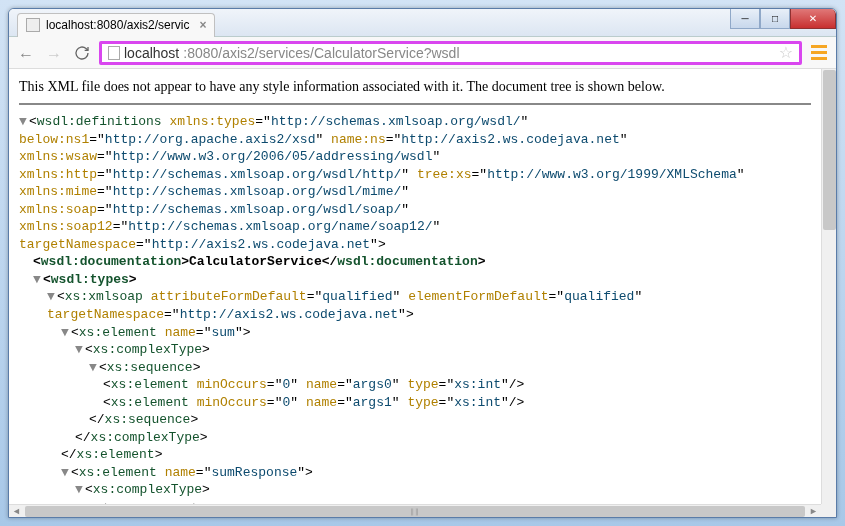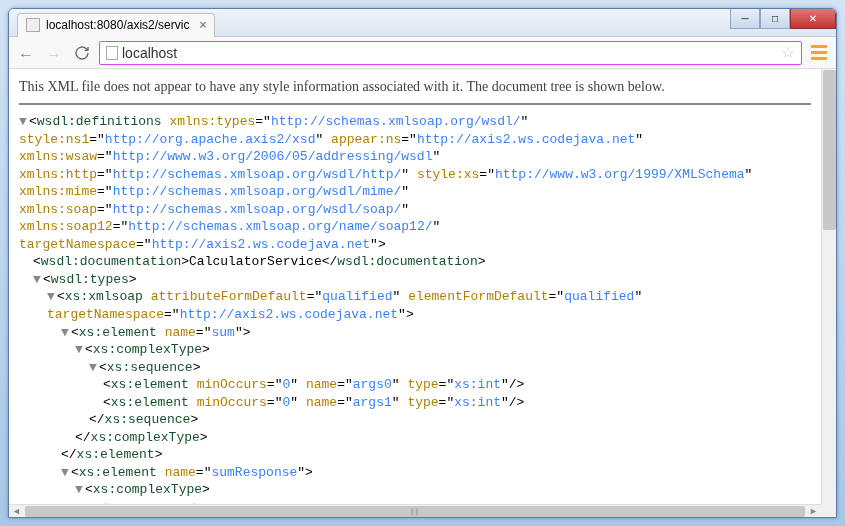--- a/index.html
+++ b/index.html
@@ -9,38 +9,38 @@
 .tab { margin-left: 8px; height: 24px; margin-top: 4px; background: #f8f8f8; border: 1px solid #c0c0c0; border-bottom: none; border-radius: 4px 4px 0 0; padding: 3px 8px; display: flex; align-items: center; gap: 6px; font-size: 12px; }
 .tab-icon { width: 14px; height: 14px; background: #eee; border: 1px solid #aaa; }
 .tab-close { color: #888; font-weight: bold; cursor: pointer; margin-left: 4px; }
 .winbtns { position: absolute; right: 0; top: 0; display: flex; }
 .winbtn { width: 30px; height: 20px; display: flex; align-items: center; justify-content: center; border: 1px solid #8fa8c8; border-top: none; background: linear-gradient(#e8eff8,#c8d8ec); font-size: 10px; cursor: pointer; }
 .winbtn.close { width: 46px; background: linear-gradient(#e07878,#c83030); color: #fff; border-color: #903030; border-top-right-radius: 5px; }
 .toolbar { height: 32px; background: #f8f8f8; border-bottom: 1px solid #ddd; display: flex; align-items: center; padding: 0 6px; gap: 6px; }
 .navbtn { width: 22px; height: 22px; display: flex; align-items: center; justify-content: center; color: #888; font-size: 16px; cursor: pointer; }
 .navbtn.dis { color: #ccc; }
 .reload svg { width: 16px; height: 16px; }
-.urlbar { flex: 1; height: 24px; border: 1px solid #d946ef; border-radius: 2px; display: flex; align-items: center; padding: 0 6px; gap: 4px; background: #fff; font-size: 14px; }
+.urlbar { flex: 1; height: 24px; border: 3px solid #d946ef; border-radius: 2px; display: flex; align-items: center; padding: 0 6px; gap: 4px; background: #fff; font-size: 14px; }
 .url-file { width: 12px; height: 14px; border: 1px solid #aaa; background: #fff; }
 .url-host { color: #333; }
 .url-path { color: #888; }
 .star { margin-left: auto; color: #ccc; font-size: 16px; }
 .hambtn { width: 22px; display: flex; flex-direction: column; gap: 3px; padding: 4px 3px; cursor: pointer; }
 .hambtn span { height: 3px; background: #f6a623; }
 .content { flex: 1; position: relative; overflow: hidden; }
 .page { position: absolute; left: 0; right: 15px; top: 0; bottom: 13px; overflow: hidden; padding: 6px 10px; font-family: "Times New Roman", serif; font-size: 14px; }
-.notice { color: #404040; margin: 4px 0 8px; }
+.notice { color: #000000; margin: 4px 0 8px; }
 .hr { border-top: 2px solid #888; margin-bottom: 8px; }
 .xml { font-family: "Courier New", monospace; font-size: 13px; line-height: 1.35; white-space: pre; }
 .t { color: #14532d; }
 .a { color: #b08000; }
-.v { color: #3b82f6; }
+.v { color: #0c4a6e; }
 .k { color: #000; }
 .exp { color: #888; cursor: pointer; display: inline-block; width: 10px; }
-.ind1 { padding-left: 14px; } .ind2 { padding-left: 28px; } .ind3 { padding-left: 42px; } .ind4 { padding-left: 56px; } .ind5 { padding-left: 70px; } .ind6 { padding-left: 84px; }
+.ind1 { padding-left: 14px; font-weight: bold; } .ind2 { padding-left: 28px; } .ind3 { padding-left: 42px; } .ind4 { padding-left: 56px; } .ind5 { padding-left: 70px; } .ind6 { padding-left: 84px; }
 .vscroll { position: absolute; right: 0; top: 0; width: 15px; bottom: 13px; background: #f0f0f0; border-left: 1px solid #ddd; }
 .vthumb { width: 13px; margin: 1px; height: 160px; background: #c8c8c8; border-radius: 2px; }
 .hscroll { position: absolute; left: 0; right: 15px; bottom: 0; height: 13px; background: #f0f0f0; border-top: 1px solid #ddd; display: flex; }
 .harrow { width: 15px; display: flex; align-items: center; justify-content: center; color: #888; font-size: 9px; }
 .htrack { flex: 1; position: relative; }
 .hthumb { position: absolute; left: 1px; top: 1px; right: 1px; height: 11px; background: #c8c8c8; border-radius: 2px; display:flex; align-items:center; justify-content:center; color:#999; font-size:7px; letter-spacing:1px;}
 .corner { position: absolute; right: 0; bottom: 0; width: 15px; height: 13px; background: #f0f0f0; }
 </style>
 </head>
 <body>
@@ -63,36 +63,37 @@
     <div class="navbtn dis">→</div>
     <div class="navbtn reload">
       <svg viewBox="0 0 24 24" fill="none" stroke="#666" stroke-width="2">
           <path d="M21 12a9 9 0 1 1-3-6.7L21 8"></path>
           <path d="M21 3v5h-5"></path>
         </svg>
     </div>
     <div class="urlbar">
       <span class="url-file"></span>
       <span class="url-host">localhost</span>
+        <span class="url-path">:8080/axis2/services/CalculatorService?wsdl</span>
       <span class="star">☆</span>
     </div>
     <div class="hambtn">
         <span></span>
         <span></span>
         <span></span>
       </div>
   </div>
   <div class="content">
     <div class="page">
       <div class="notice">This XML file does not appear to have any style information associated with it. The document tree is shown below.</div>
       <div class="hr"></div>
       <div class="xml"><span class="exp">▼</span><span class="k">&lt;</span><span class="t">wsdl:definitions</span> <span class="a">xmlns:types</span><span class="k">="</span><span class="v">http://schemas.xmlsoap.org/wsdl/</span><span class="k">"</span>
-<span class="a">style:ns1</span><span class="k">="</span><span class="v">http://org.apache.axis2/xsd</span><span class="k">"</span> <span class="a">appear:ns</span><span class="k">="</span><span class="v">http://axis2.ws.codejava.net</span><span class="k">"</span>
+<span class="a">below:ns1</span><span class="k">="</span><span class="v">http://org.apache.axis2/xsd</span><span class="k">"</span> <span class="a">name:ns</span><span class="k">="</span><span class="v">http://axis2.ws.codejava.net</span><span class="k">"</span>
 <span class="a">xmlns:wsaw</span><span class="k">="</span><span class="v">http://www.w3.org/2006/05/addressing/wsdl</span><span class="k">"</span>
-<span class="a">xmlns:http</span><span class="k">="</span><span class="v">http://schemas.xmlsoap.org/wsdl/http/</span><span class="k">"</span> <span class="a">style:xs</span><span class="k">="</span><span class="v">http://www.w3.org/1999/XMLSchema</span><span class="k">"</span>
+<span class="a">xmlns:http</span><span class="k">="</span><span class="v">http://schemas.xmlsoap.org/wsdl/http/</span><span class="k">"</span> <span class="a">tree:xs</span><span class="k">="</span><span class="v">http://www.w3.org/1999/XMLSchema</span><span class="k">"</span>
 <span class="a">xmlns:mime</span><span class="k">="</span><span class="v">http://schemas.xmlsoap.org/wsdl/mime/</span><span class="k">"</span>
 <span class="a">xmlns:soap</span><span class="k">="</span><span class="v">http://schemas.xmlsoap.org/wsdl/soap/</span><span class="k">"</span>
 <span class="a">xmlns:soap12</span><span class="k">="</span><span class="v">http://schemas.xmlsoap.org/name/soap12/</span><span class="k">"</span>
 <span class="a">targetNamespace</span><span class="k">="</span><span class="v">http://axis2.ws.codejava.net</span><span class="k">"&gt;</span>
 <span class="ind1"><span class="k">&lt;</span><span class="t">wsdl:documentation</span><span class="k">&gt;</span><span>CalculatorService</span><span class="k">&lt;/</span><span class="t">wsdl:documentation</span><span class="k">&gt;</span></span>
 <span class="ind1"><span class="exp">▼</span><span class="k">&lt;</span><span class="t">wsdl:types</span><span class="k">&gt;</span></span>
 <span class="ind2"><span class="exp">▼</span><span class="k">&lt;</span><span class="t">xs:xmlsoap</span> <span class="a">attributeFormDefault</span><span class="k">="</span><span class="v">qualified</span><span class="k">"</span> <span class="a">elementFormDefault</span><span class="k">="</span><span class="v">qualified</span><span class="k">"</span></span>
 <span class="ind2"><span class="a">targetNamespace</span><span class="k">="</span><span class="v">http://axis2.ws.codejava.net</span><span class="k">"&gt;</span></span>
 <span class="ind3"><span class="exp">▼</span><span class="k">&lt;</span><span class="t">xs:element</span> <span class="a">name</span><span class="k">="</span><span class="v">sum</span><span class="k">"&gt;</span></span>
 <span class="ind4"><span class="exp">▼</span><span class="k">&lt;</span><span class="t">xs:complexType</span><span class="k">&gt;</span></span>

